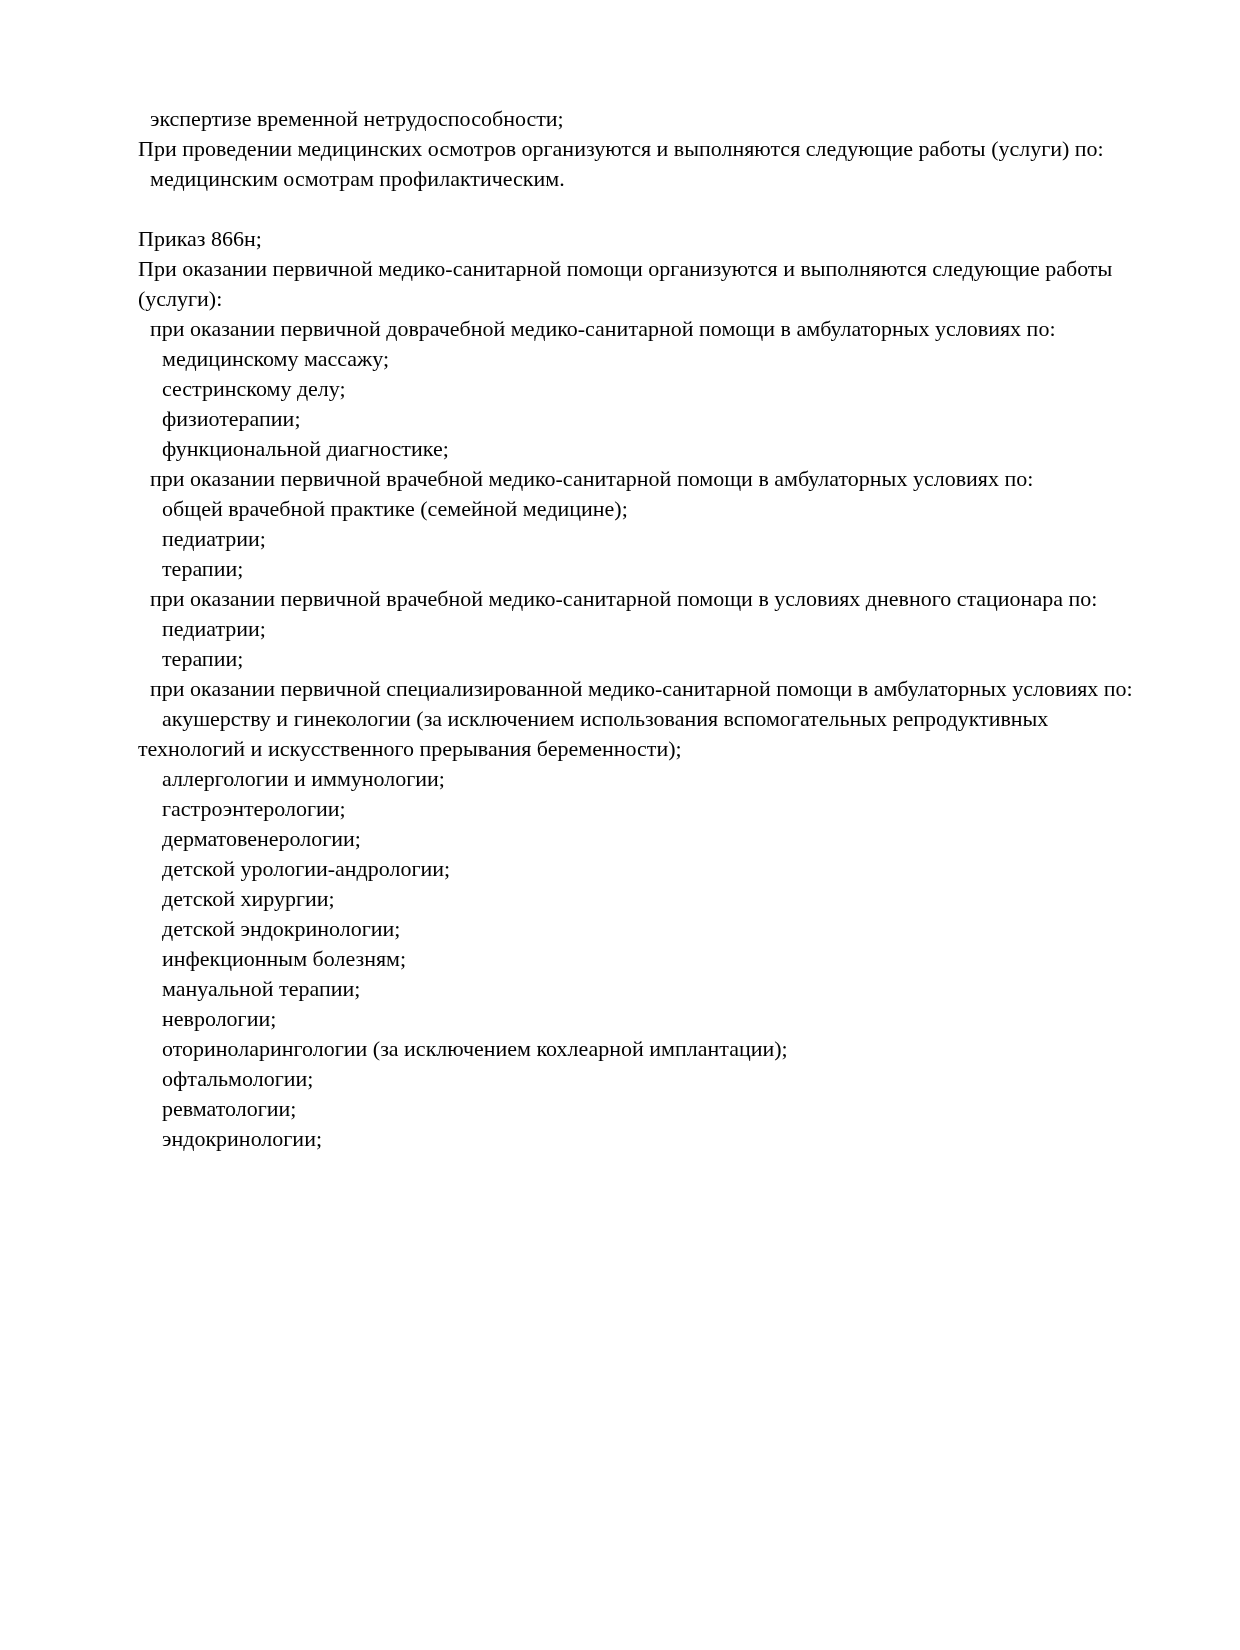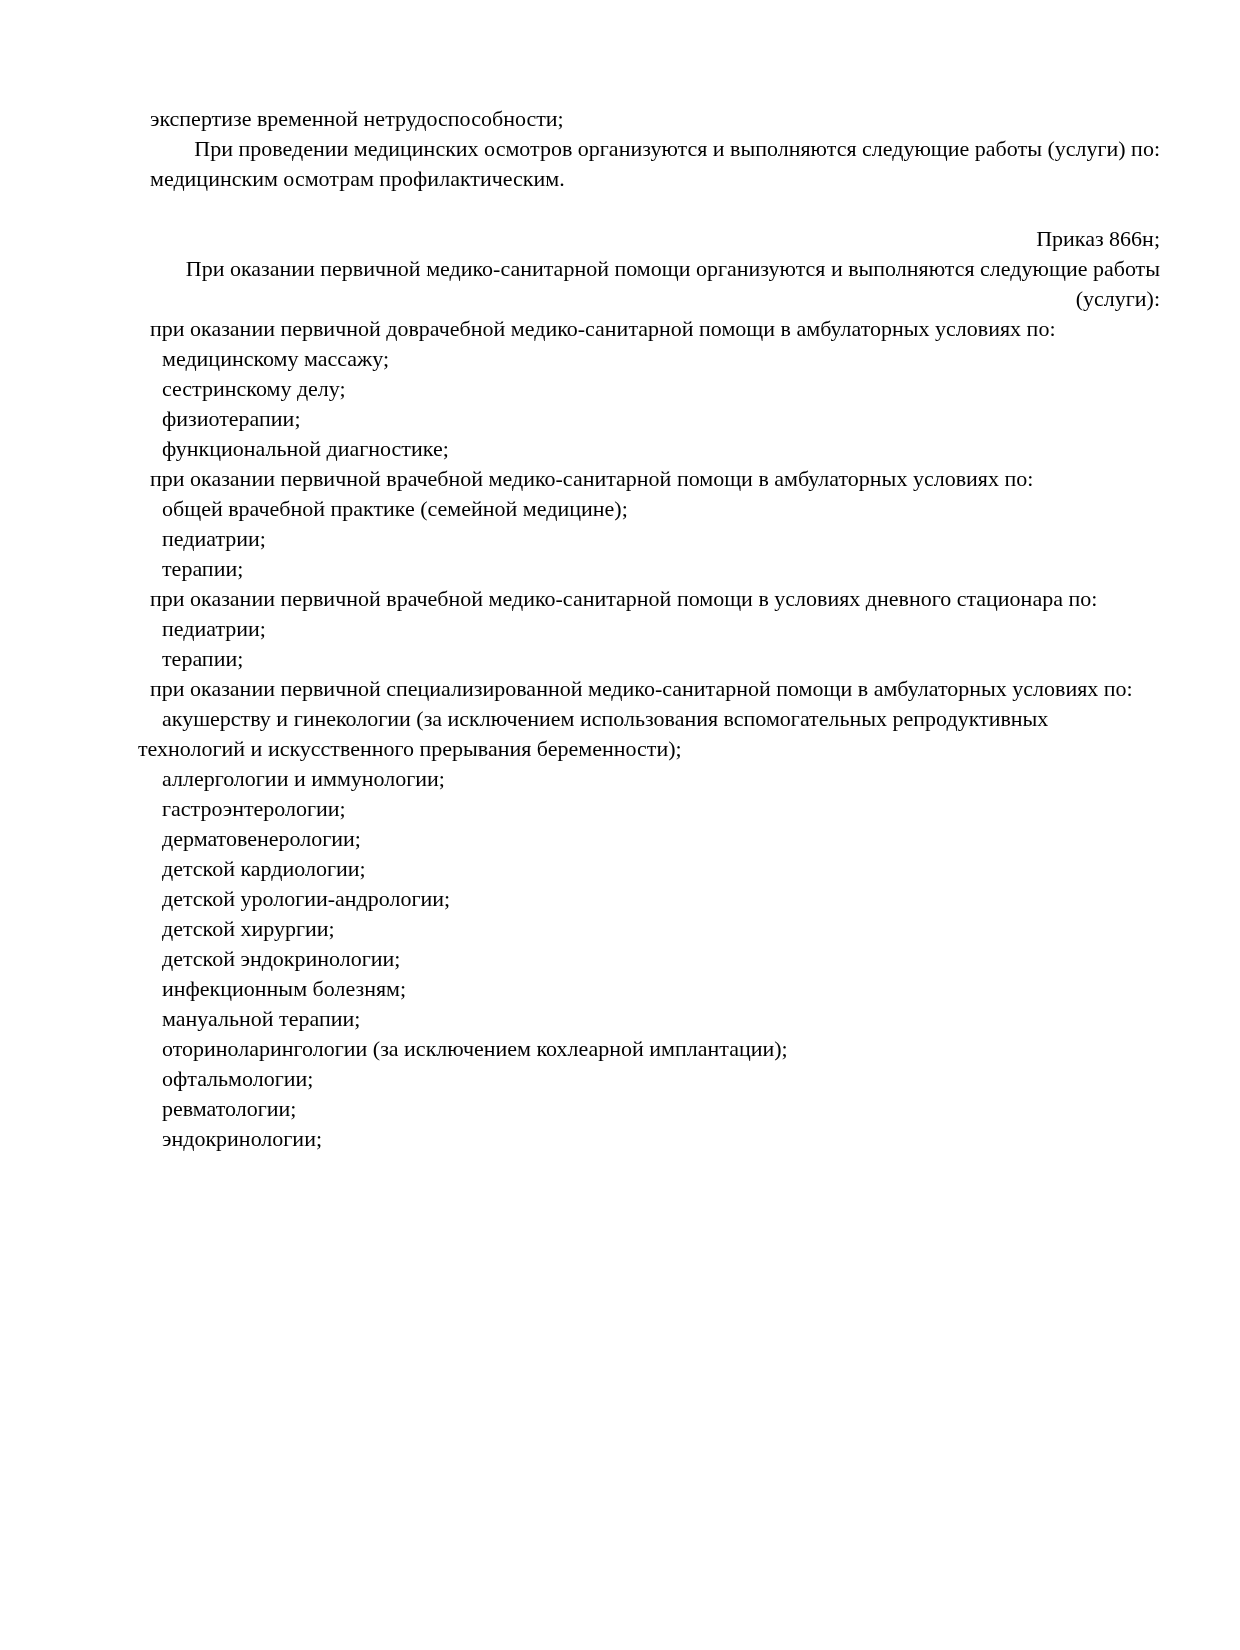--- a/index.html
+++ b/index.html
@@ -28,21 +28,21 @@
     color: #000000;
     text-align: left;
     word-spacing: normal;
   }
   .para {
     margin: 0;
     padding: 0;
     min-height: 30px;
     white-space: normal;
   }
-  .indent-0 { text-indent: 0; text-align: right; }
+  .indent-0 { text-indent: 0; }
   .indent-1 { text-indent: 12px; }
   .indent-2 { text-indent: 24px; }
 </style>
 </head>
 <body>
 
 <div class="page">
   <div class="doc-body" id="doc-body">
       <p class="para indent-1">экспертизе временной нетрудоспособности;</p>
       <p class="para indent-0">При проведении медицинских осмотров организуются и выполняются следующие работы (услуги) по:</p>
@@ -60,24 +60,24 @@
       <p class="para indent-2">педиатрии;</p>
       <p class="para indent-2">терапии;</p>
       <p class="para indent-1">при оказании первичной врачебной медико-санитарной помощи в условиях дневного стационара по:</p>
       <p class="para indent-2">педиатрии;</p>
       <p class="para indent-2">терапии;</p>
       <p class="para indent-1">при оказании первичной специализированной медико-санитарной помощи в амбулаторных условиях по:</p>
       <p class="para indent-2">акушерству и гинекологии (за исключением использования вспомогательных репродуктивных технологий и искусственного прерывания беременности);</p>
       <p class="para indent-2">аллергологии и иммунологии;</p>
       <p class="para indent-2">гастроэнтерологии;</p>
       <p class="para indent-2">дерматовенерологии;</p>
-      <p class="para indent-2">детской кардиологии;</p>
       <p class="para indent-2">детской урологии-андрологии;</p>
       <p class="para indent-2">детской хирургии;</p>
       <p class="para indent-2">детской эндокринологии;</p>
       <p class="para indent-2">инфекционным болезням;</p>
       <p class="para indent-2">мануальной терапии;</p>
+      <p class="para indent-2">неврологии;</p>
       <p class="para indent-2">оториноларингологии (за исключением кохлеарной имплантации);</p>
       <p class="para indent-2">офтальмологии;</p>
       <p class="para indent-2">ревматологии;</p>
       <p class="para indent-2">эндокринологии;</p>
     </div>
 </div>
 
 </body></html>

